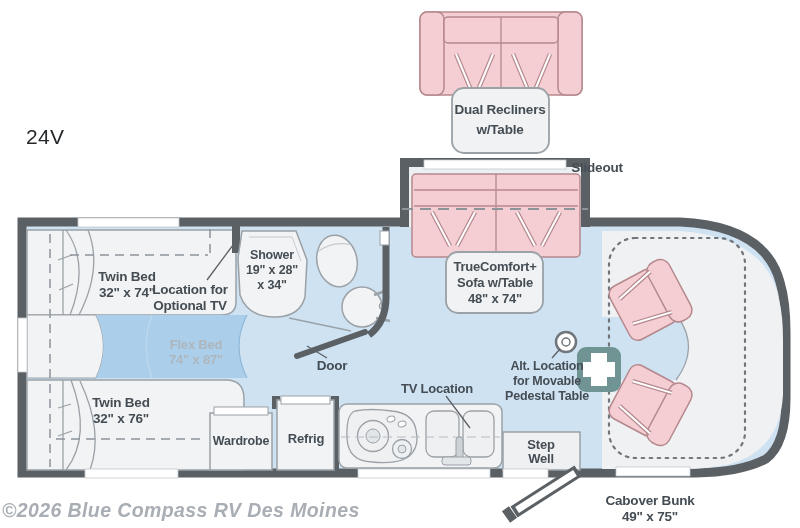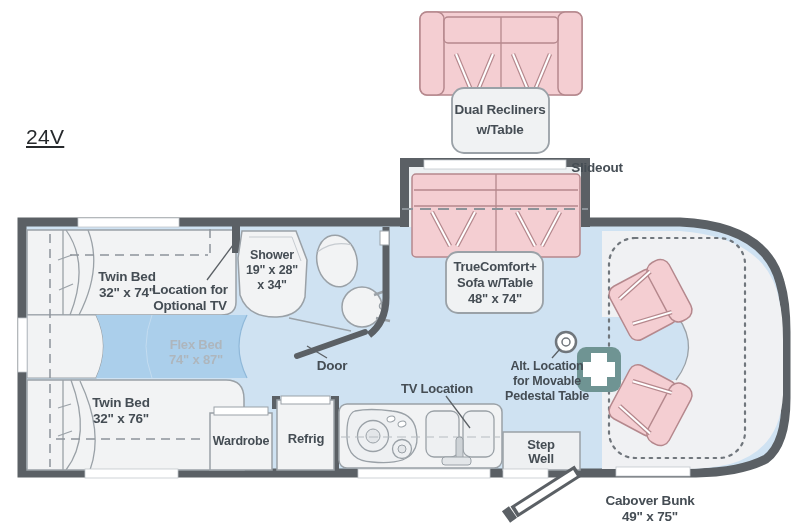--- a/index.html
+++ b/index.html
@@ -1,20 +1,20 @@
 <!DOCTYPE html>
 <html><head>
 <meta charset="utf-8">
 <style>
   html,body{margin:0;padding:0;background:#ffffff;}
   #stage{position:relative;width:800px;height:528px;background:#ffffff;overflow:hidden;
          font-family:"Liberation Sans",sans-serif;}
   #plan-svg{position:absolute;left:0;top:0;}
   .model-label{position:absolute;left:26px;top:125px;font-size:21px;color:#26292c;
-               letter-spacing:.3px;text-decoration:underline;}
+               letter-spacing:.3px;}
   .watermark{position:absolute;left:2px;top:499px;font-size:19.5px;font-style:italic;
              font-weight:bold;color:#a9aeb5;letter-spacing:.4px;white-space:nowrap;}
   text{font-family:"Liberation Sans",sans-serif;font-weight:bold;fill:#454d54;
        letter-spacing:-0.2px;text-anchor:middle;}
   .t13{font-size:13px;} .t135{font-size:13.5px;} .t125{font-size:12.5px;}
   .muted{fill:#aeb6bd;}
   .white-fix{fill:#f2f3f4;stroke:#9aa1a7;stroke-width:1.5;}
   .pink{fill:#f4ced2;stroke:#b5888d;stroke-width:1.5;}
   .thin{stroke:#9aa1a7;stroke-width:1.3;fill:none;}
   .wallstroke{stroke:#5b6065;fill:none;}
@@ -248,13 +248,14 @@
     <text class="t125" x="547" y="385">for Movable</text>
     <text class="t125" x="547" y="400">Pedestal Table</text>
 
     <text class="t13" x="541" y="449">Step</text>
     <text class="t13" x="541" y="463">Well</text>
 
     <text class="t135" x="650" y="505">Cabover Bunk</text>
     <text class="t135" x="650" y="521">49" x 75"</text>
   </svg>
 
+  <div class="watermark">©2026 Blue Compass RV Des Moines</div>
 </div>
 
 </body></html>

